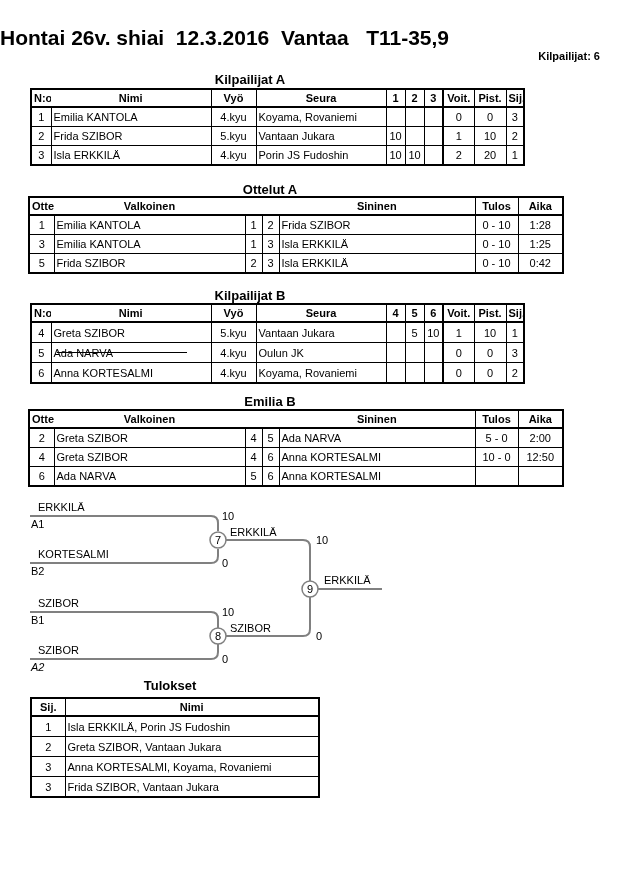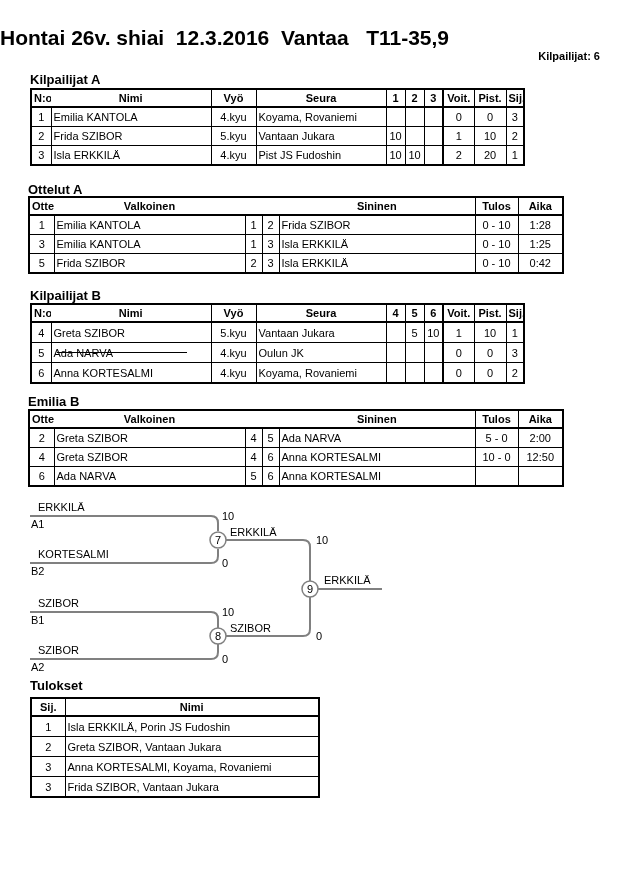--- a/index.html
+++ b/index.html
@@ -6,21 +6,21 @@
   body{
     width:630px;height:891px;background:#ffffff;position:relative;
     font-family:"Liberation Sans", sans-serif;color:#000;overflow:hidden;
   }
   .abs{position:absolute;}
   .page-title{
     left:0;top:26px;width:630px;text-align:left;
     font-size:21px;font-weight:bold;white-space:pre;
   }
   .competitors-note{right:30px;top:50px;font-size:11px;font-weight:bold;}
-  .section-title{font-size:13px;font-weight:bold;text-align:left;}
+  .section-title{font-size:13px;font-weight:bold;text-align:center;}
 
   table.grid{border-collapse:collapse;table-layout:fixed;border:2px solid #000;}
   table.grid th, table.grid td{
     border:1px solid #000;font-size:11px;padding:0 2px;
     overflow:hidden;white-space:nowrap;vertical-align:middle;
   }
   table.grid th{border-bottom:2px solid #000;font-weight:bold;height:16px;text-align:center;}
   table.grid td{height:18px;}
   table.grid.tall td{height:19px;}
   .tl{text-align:left;padding-left:6px;}
@@ -93,21 +93,21 @@
     <td class="tc"></td>
     <td class="tc"></td>
     <td class="tc thick-l">1</td>
     <td class="tc">10</td>
     <td class="tc">2</td>
   </tr>
   <tr>
     <td class="tc">3</td>
     <td class="tl">Isla ERKKILÄ</td>
     <td class="tc">4.kyu</td>
-    <td class="tl">Pist JS Fudoshin</td>
+    <td class="tl">Porin JS Fudoshin</td>
     <td class="tc">10</td>
     <td class="tc">10</td>
     <td class="tc"></td>
     <td class="tc thick-l">2</td>
     <td class="tc">20</td>
     <td class="tc">1</td>
   </tr>
 </tbody>
   </table>
 
@@ -306,21 +306,21 @@
 
 <div class="bk-label" style="left:230px;top:526px;">ERKKILÄ</div>
 <div class="bk-circle-no" style="left:210px;top:532px;">7</div>
 <div class="bk-label" style="left:316px;top:534px;">10</div>
 
 <div class="bk-label" style="left:38px;top:597px;">SZIBOR</div>
 <div class="bk-label" style="left:31px;top:614px;">B1</div>
 <div class="bk-label" style="left:222px;top:606px;">10</div>
 
 <div class="bk-label" style="left:38px;top:644px;">SZIBOR</div>
-<div class="bk-label" style="left:31px;top:661px;">A2</div>
+<div class="bk-label" style="left:31px;top:661px;font-style:italic;">A2</div>
 <div class="bk-label" style="left:222px;top:653px;">0</div>
 
 <div class="bk-label" style="left:230px;top:622px;">SZIBOR</div>
 <div class="bk-circle-no" style="left:210px;top:628px;">8</div>
 <div class="bk-label" style="left:316px;top:630px;">0</div>
 
 <div class="bk-circle-no" style="left:302px;top:581px;">9</div>
 <div class="bk-label" style="left:324px;top:574px;">ERKKILÄ</div>
 
 <div class="abs section-title" style="left:30px;top:678px;width:280px;">Tulokset</div>

